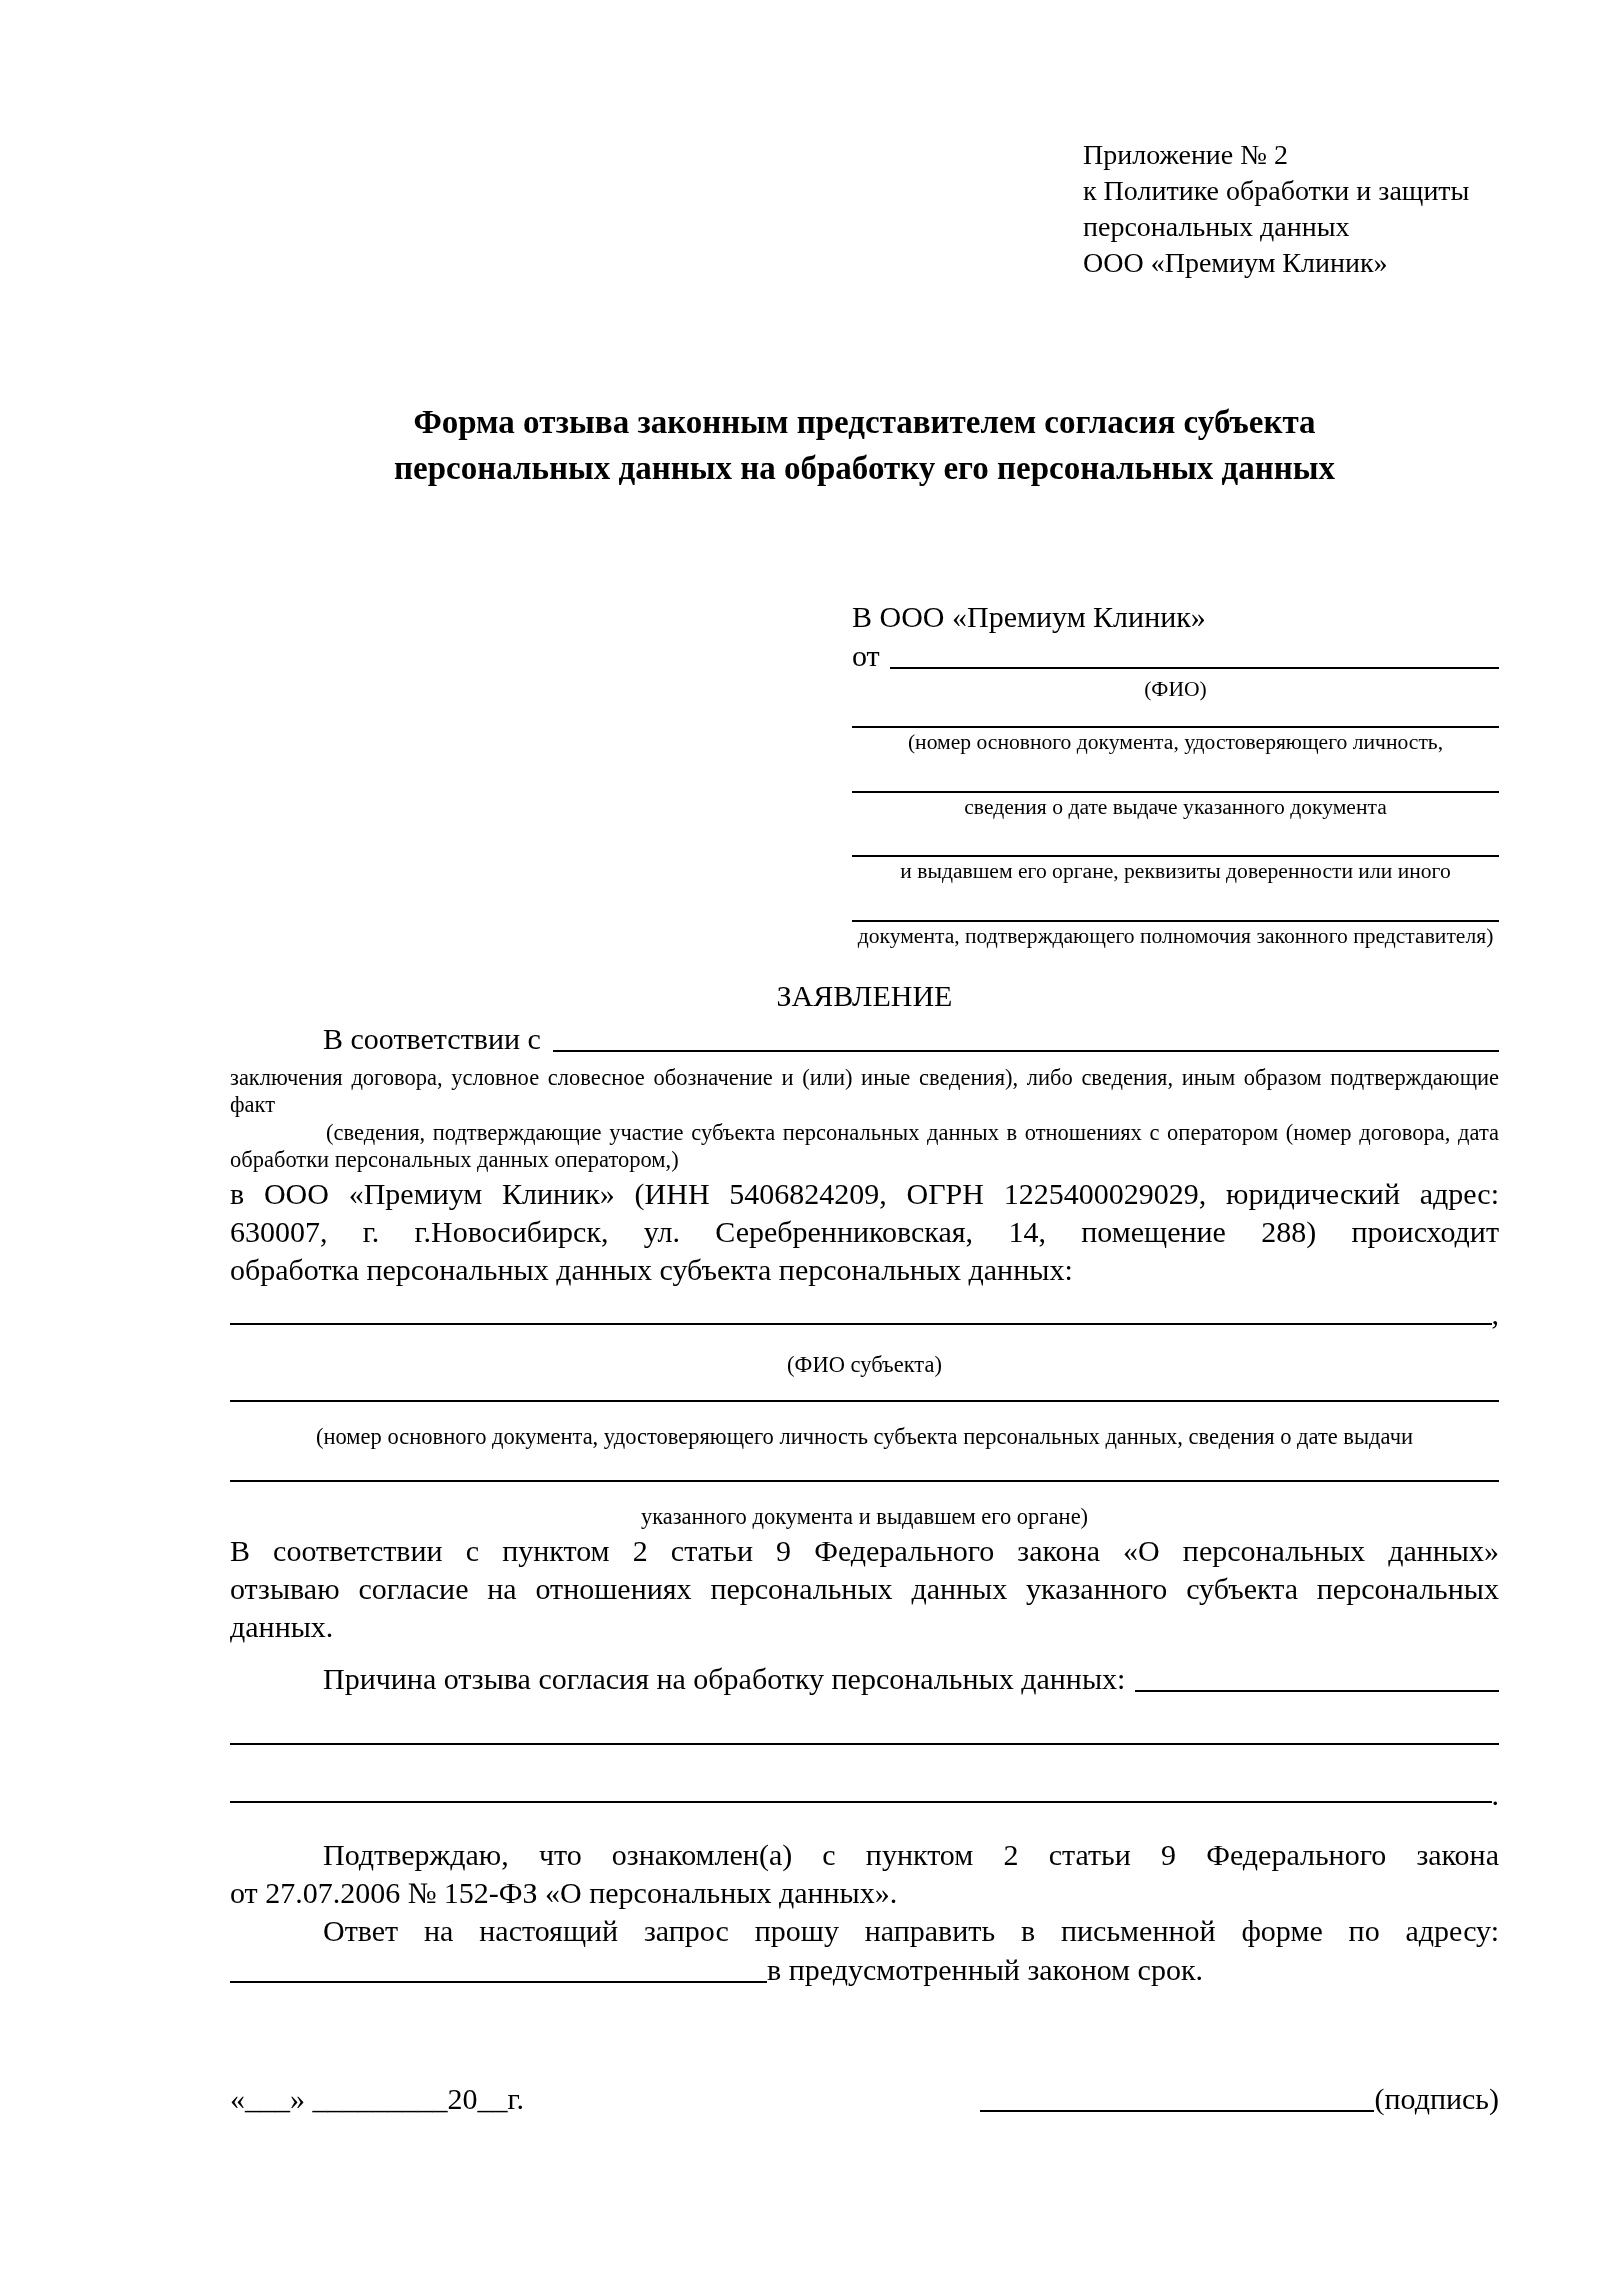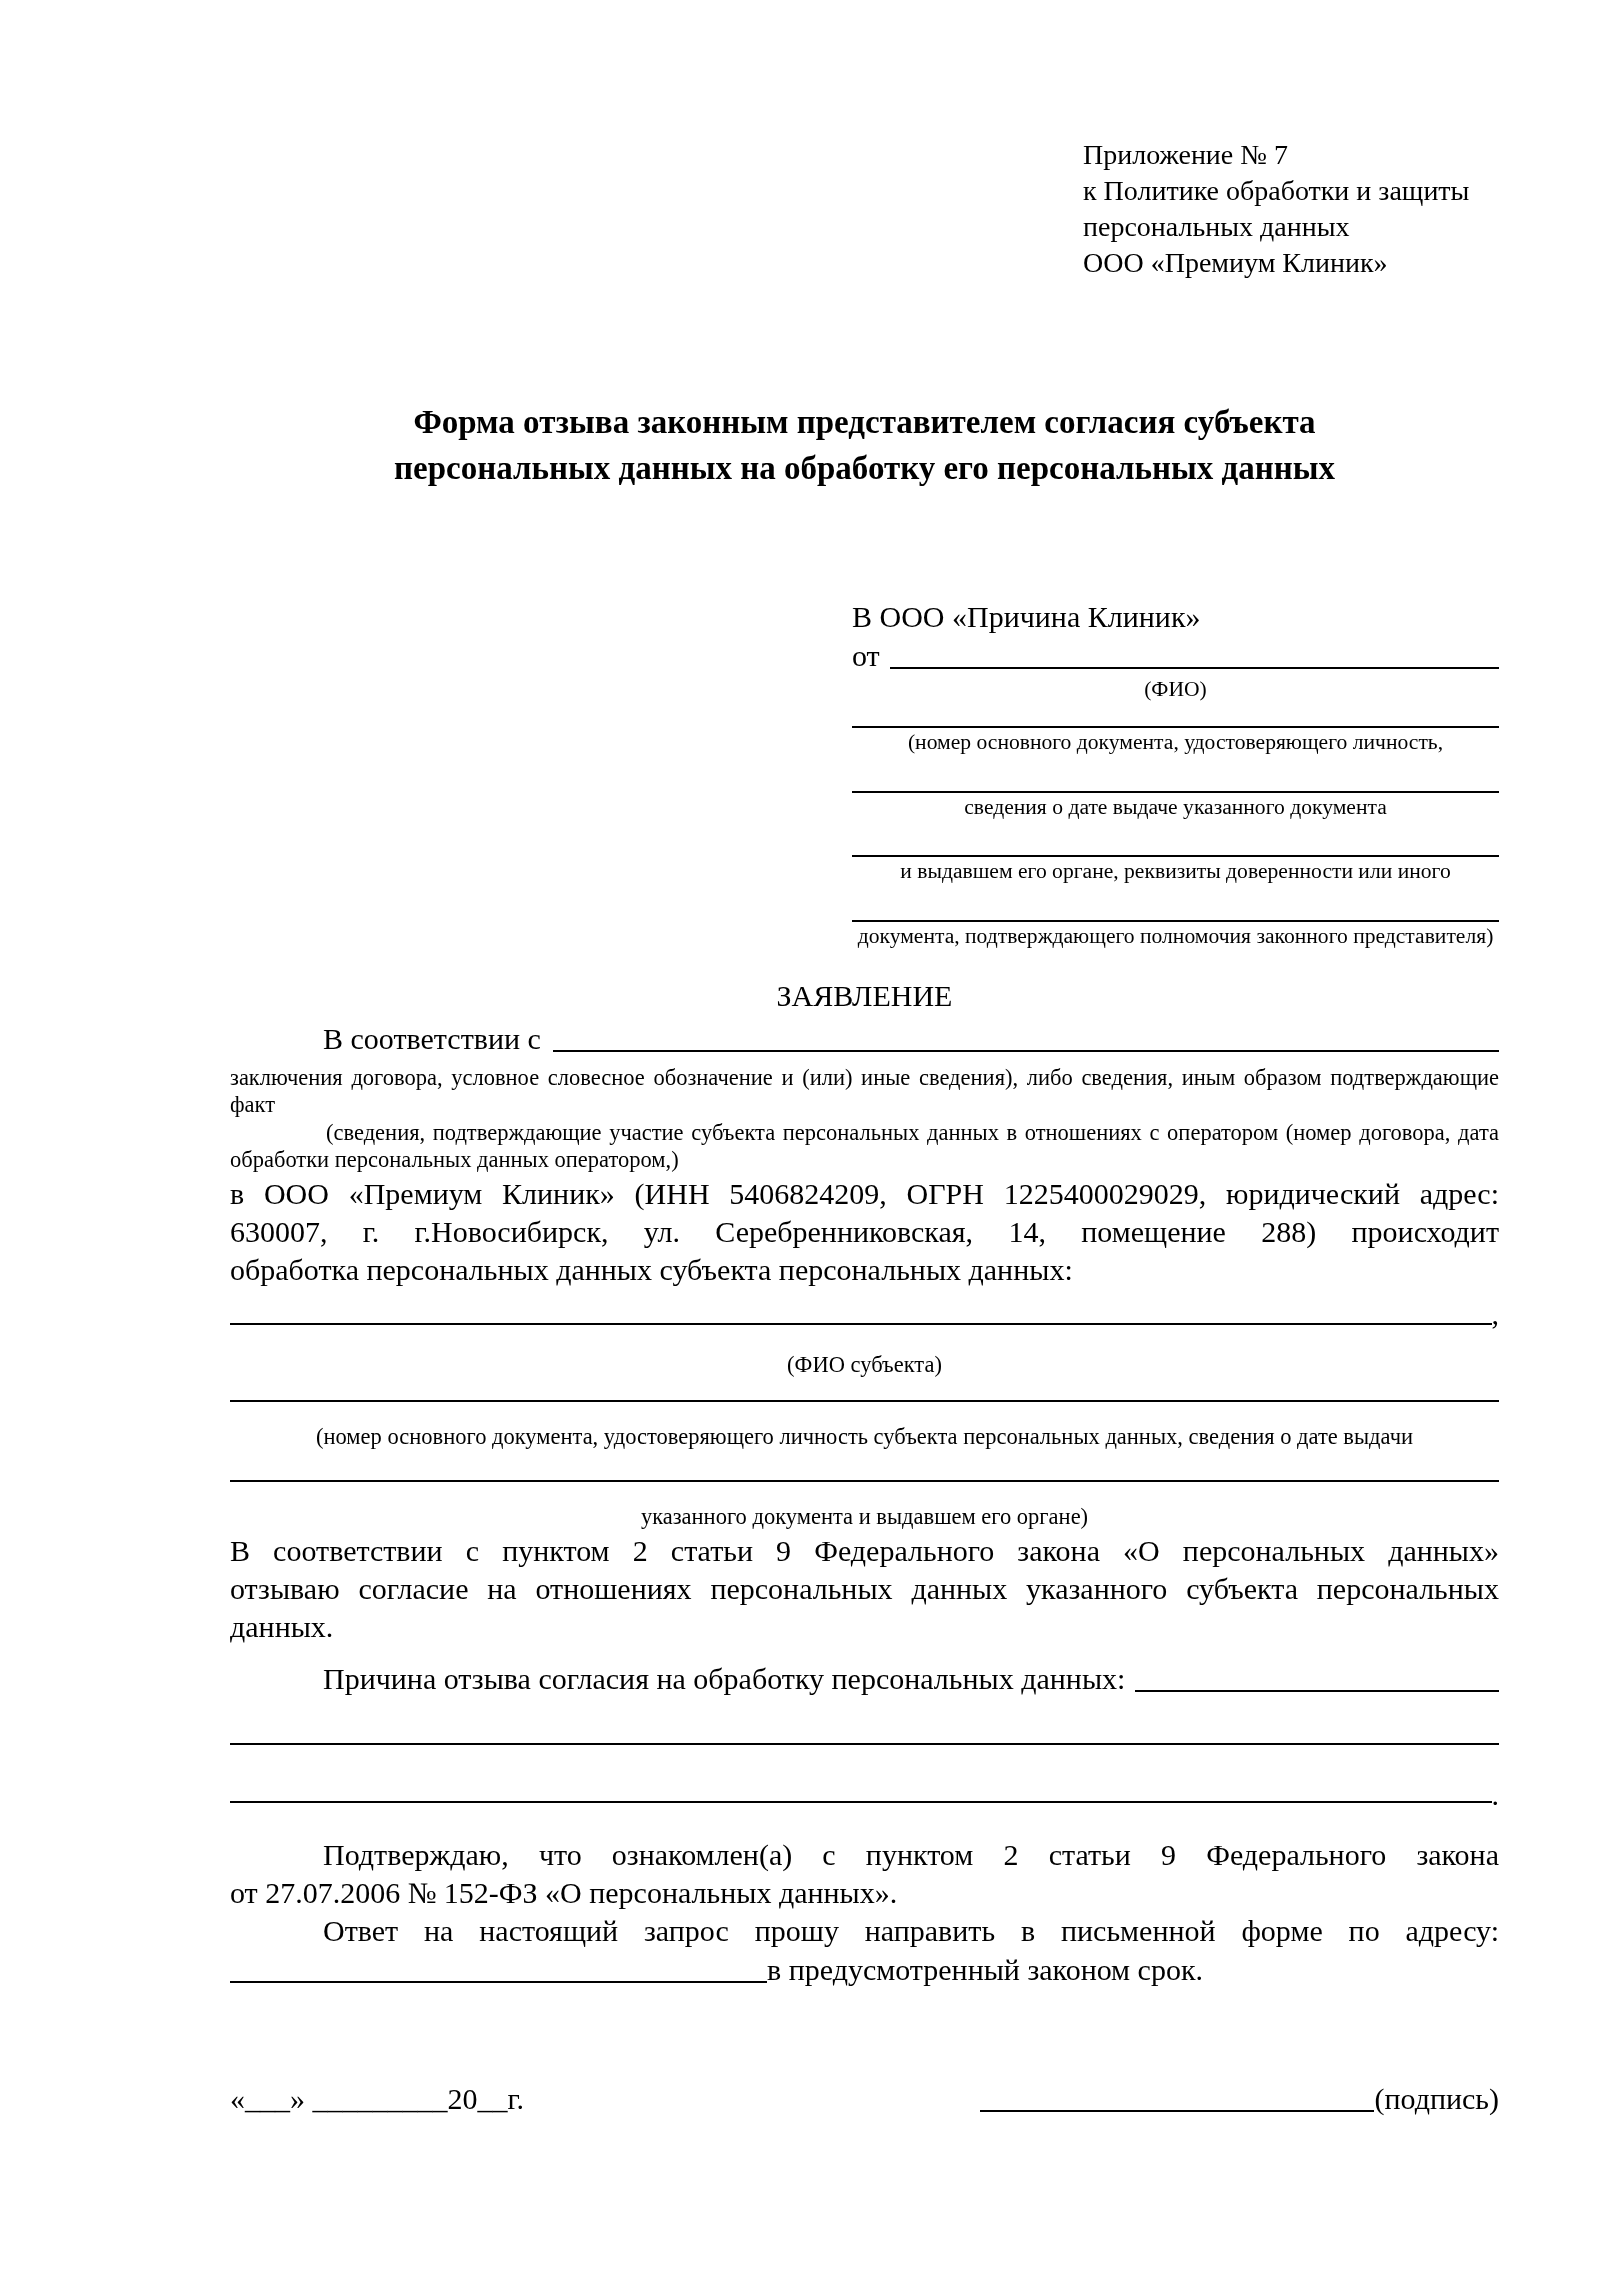--- a/index.html
+++ b/index.html
@@ -165,33 +165,33 @@
     margin-bottom: 5.9px;
   }
 </style>
 </head>
 <body>
 
 <div class="page">
   <div class="content">
 
     <div class="header-block">
-      <div>Приложение № 7</div>
+      <div>Приложение № 2</div>
       <div>к Политике обработки и защиты</div>
       <div>персональных данных</div>
       <div>ООО «Премиум Клиник»</div>
     </div>
 
     <div class="doc-title">
       <div>Форма отзыва законным представителем согласия субъекта</div>
       <div>персональных данных на обработку его персональных данных</div>
     </div>
 
     <div class="addressee">
-      <div>В ООО «Причина Клиник»</div>
+      <div>В ООО «Премиум Клиник»</div>
       <div class="from-row">
         <span>от</span>
         <div class="fill-line"></div>
       </div>
       <div class="caption">(ФИО)</div>
 
       <div class="field-line first"></div>
       <div class="caption">(номер основного документа, удостоверяющего личность,</div>
 
       <div class="field-line next"></div>

